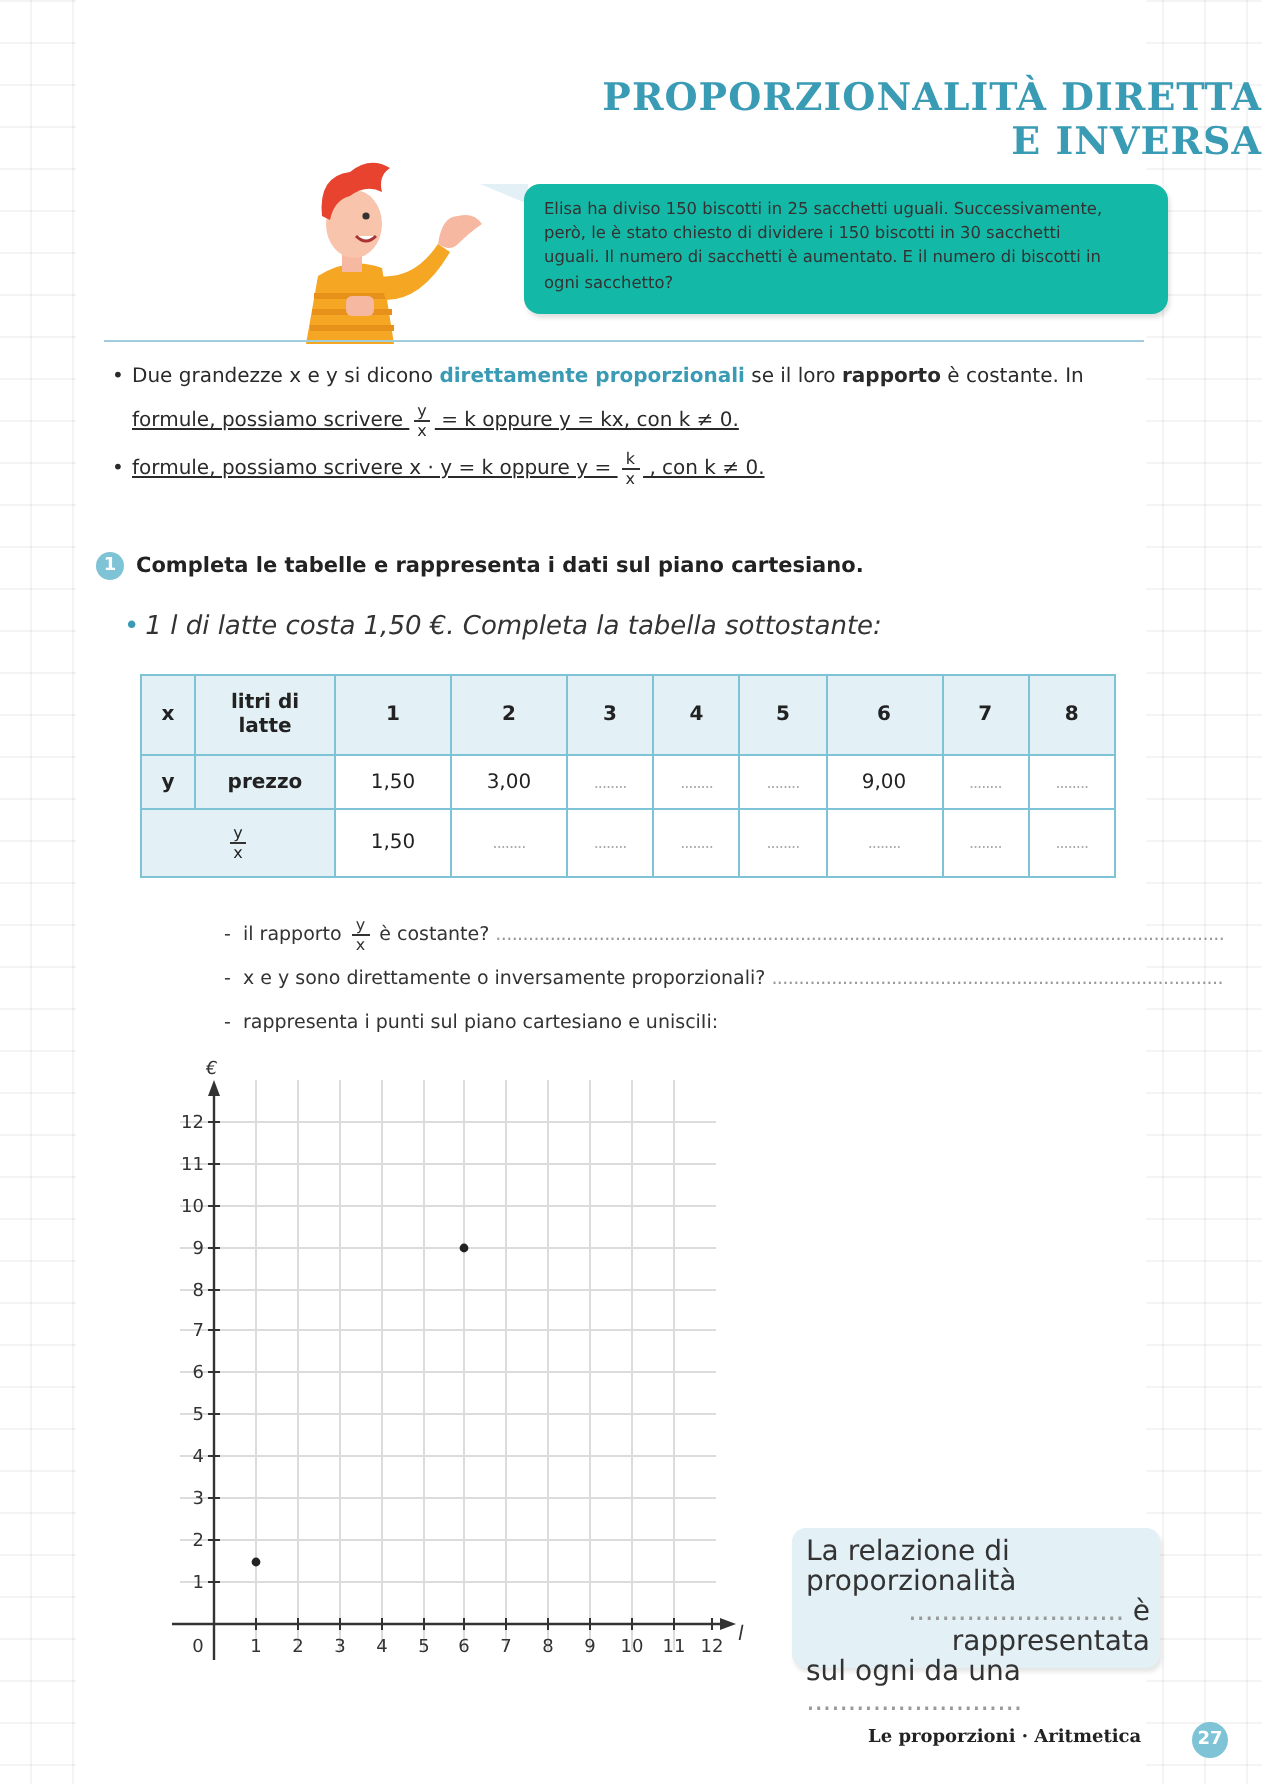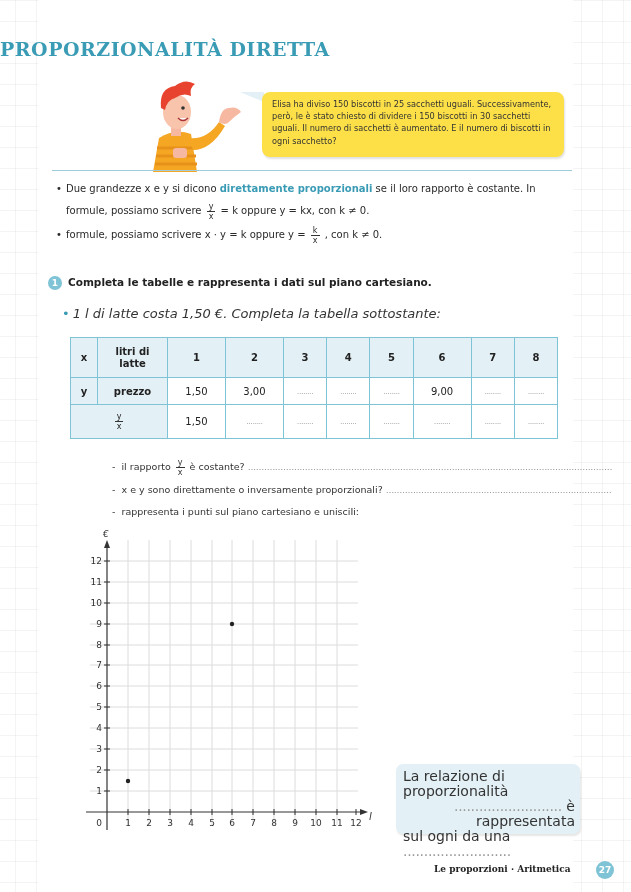--- a/index.html
+++ b/index.html
@@ -14,32 +14,33 @@
     background-image:
       linear-gradient(to right, rgba(0,0,0,0.045) 1px, transparent 1px),
       linear-gradient(to bottom, rgba(0,0,0,0.045) 1px, transparent 1px);
     background-size: 21px 21px;
   }
   .margin-grid.left { left: 0; width: 38px; background-position: 15px 0; }
   .margin-grid.right { right: 0; width: 58px; background-position: 8px 0; }
 
   .title {
     position: absolute; left: 0; right: 0; top: 38px;
-    text-align: left;
+    text-align: right;
     font-family: "DejaVu Serif", serif; font-weight: bold;
     color: #3a9bb5; font-size: 19px; line-height: 22px; letter-spacing: 0.5px;
   }
   .title div { margin-left: 0; }
 
   .boy { position: absolute; left: 145px; top: 78px; width: 110px; height: 94px; }
 
   .bubble {
     position: absolute; left: 262px; top: 92px; width: 302px; height: 65px;
-    background: #fde047; border-radius: 8px;
+    background: #14b8a6; border-radius: 8px;
     box-shadow: 1px 2px 2px rgba(0,0,0,0.12);
+    padding-left: 20px;
   }
   .bubble-tail {
     position: absolute; left: 240px; top: 92px; width: 0; height: 0;
     border-top: 10px solid #e3f0f5; border-left: 24px solid transparent;
   }
   .bubble-text {
     position: absolute; left: 10px; top: 6px; width: 285px;
     font-size: 8.2px; line-height: 12.2px; color: #333;
   }
 
@@ -47,24 +48,24 @@
     position: absolute; left: 52px; top: 170px; width: 520px; height: 1px;
     background: #9fcddc;
   }
 
   .bullet {
     position: absolute; left: 58px; font-size: 10px; line-height: 22px; color: #2a2a2a;
     width: 520px;
   }
   .bullet .dot { position: absolute; left: -2px; }
   .bullet .line1 { padding-left: 8px; }
-  .bullet .line2 { padding-left: 8px; }
+  .bullet .line2 { padding-left: 8px; text-decoration: underline; }
   .kw-blue { color: #3a9bb5; font-weight: bold; }
   .kw-red { color: #d6284a; font-weight: bold; }
-  .b { font-weight: normal; text-align: right; }
+  .b { font-weight: bold; text-align: right; }
   .frac {
     display: inline-block; vertical-align: middle; text-align: center;
     font-size: 8px; line-height: 9px; margin: 0 2px;
   }
   .frac .num { display: block; border-bottom: 1px solid #333; padding: 0 2px; }
   .frac .den { display: block; padding: 0 2px; }
 
   .exercise {
     position: absolute; left: 48px; top: 276px; font-size: 10.5px; font-weight: bold; color: #222;
   }
@@ -117,20 +118,21 @@
   }
 </style>
 </head>
 <body>
 
 <div class="margin-grid left"></div>
 <div class="margin-grid right"></div>
 
 <div class="title">
   <div>PROPORZIONALITÀ DIRETTA</div>
+  <div>E INVERSA</div>
 </div>
 
 <svg class="boy" viewBox="0 0 110 94">
 
   <path d="M8 94 L14 60 Q30 50 46 56 L52 94 Z" fill="#f5a623"></path>
   <path d="M12 70 L50 70 M11 78 L51 78 M10 86 L52 86" stroke="#e8911a" stroke-width="3"></path>
 
   <path d="M44 60 Q62 62 74 44 L80 48 Q66 72 48 72 Z" fill="#f5a623"></path>
 
   <path d="M74 44 Q76 30 84 30 Q92 28 96 34 Q90 38 84 44 Q80 48 74 44 Z" fill="#f6b8a0"></path>

